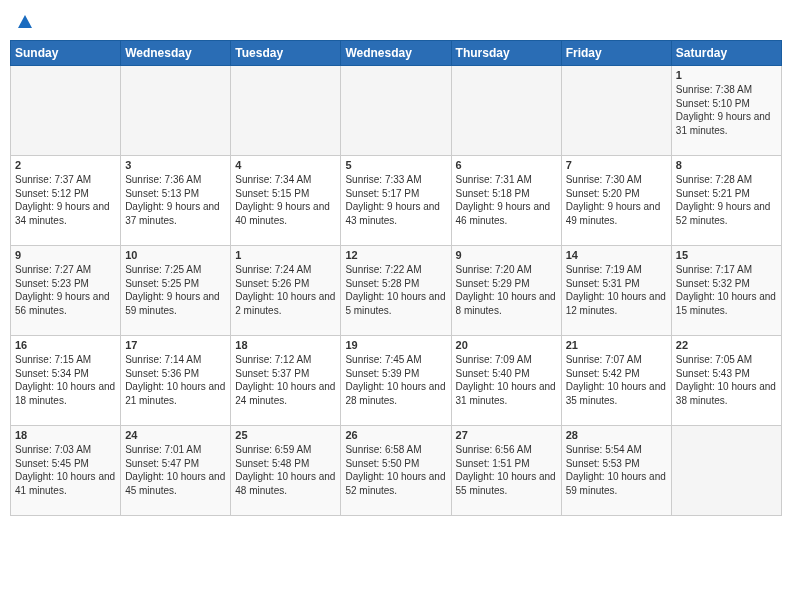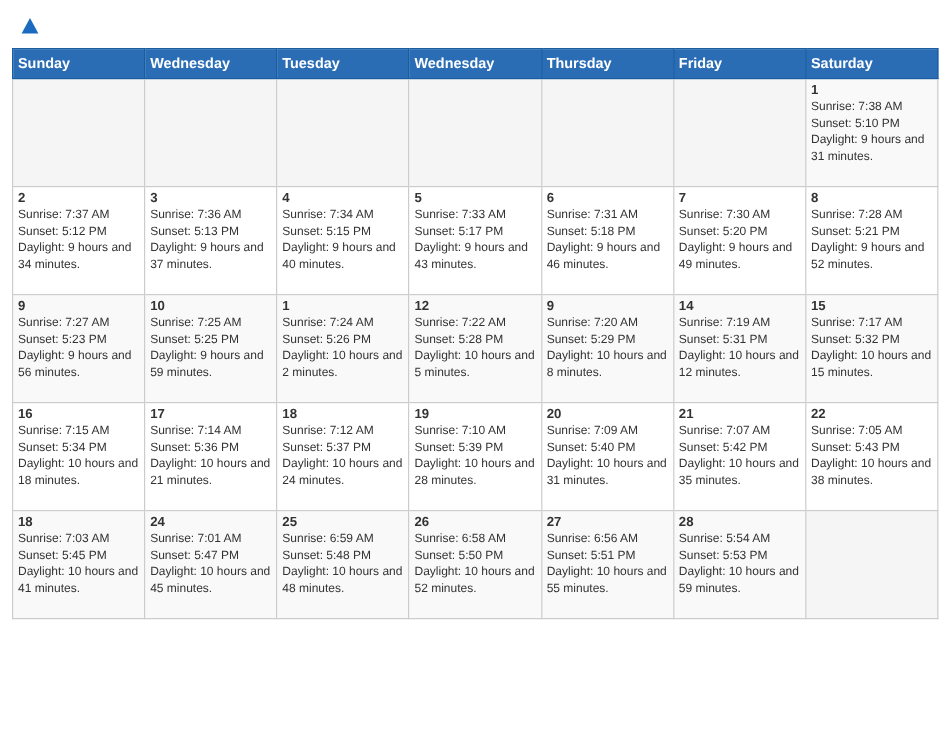--- a/index.html
+++ b/index.html
@@ -233,21 +233,21 @@
 Daylight: 10 hours and 21 minutes.</div>
         </td>
         <td>
           <span class="day-num">18</span>
           <div class="day-info">Sunrise: 7:12 AM
 Sunset: 5:37 PM
 Daylight: 10 hours and 24 minutes.</div>
         </td>
         <td>
           <span class="day-num">19</span>
-          <div class="day-info">Sunrise: 7:10 AM
+          <div class="day-info">Sunrise: 7:45 AM
 Sunset: 5:39 PM
 Daylight: 10 hours and 28 minutes.</div>
         </td>
         <td>
           <span class="day-num">20</span>
           <div class="day-info">Sunrise: 7:09 AM
 Sunset: 5:40 PM
 Daylight: 10 hours and 31 minutes.</div>
         </td>
         <td>
@@ -284,21 +284,21 @@
         </td>
         <td>
           <span class="day-num">26</span>
           <div class="day-info">Sunrise: 6:58 AM
 Sunset: 5:50 PM
 Daylight: 10 hours and 52 minutes.</div>
         </td>
         <td>
           <span class="day-num">27</span>
           <div class="day-info">Sunrise: 6:56 AM
-Sunset: 5:51 PM
+Sunset: 1:51 PM
 Daylight: 10 hours and 55 minutes.</div>
         </td>
         <td>
           <span class="day-num">28</span>
           <div class="day-info">Sunrise: 5:54 AM
 Sunset: 5:53 PM
 Daylight: 10 hours and 59 minutes.</div>
         </td>
         <td class="empty"></td>
       </tr>

